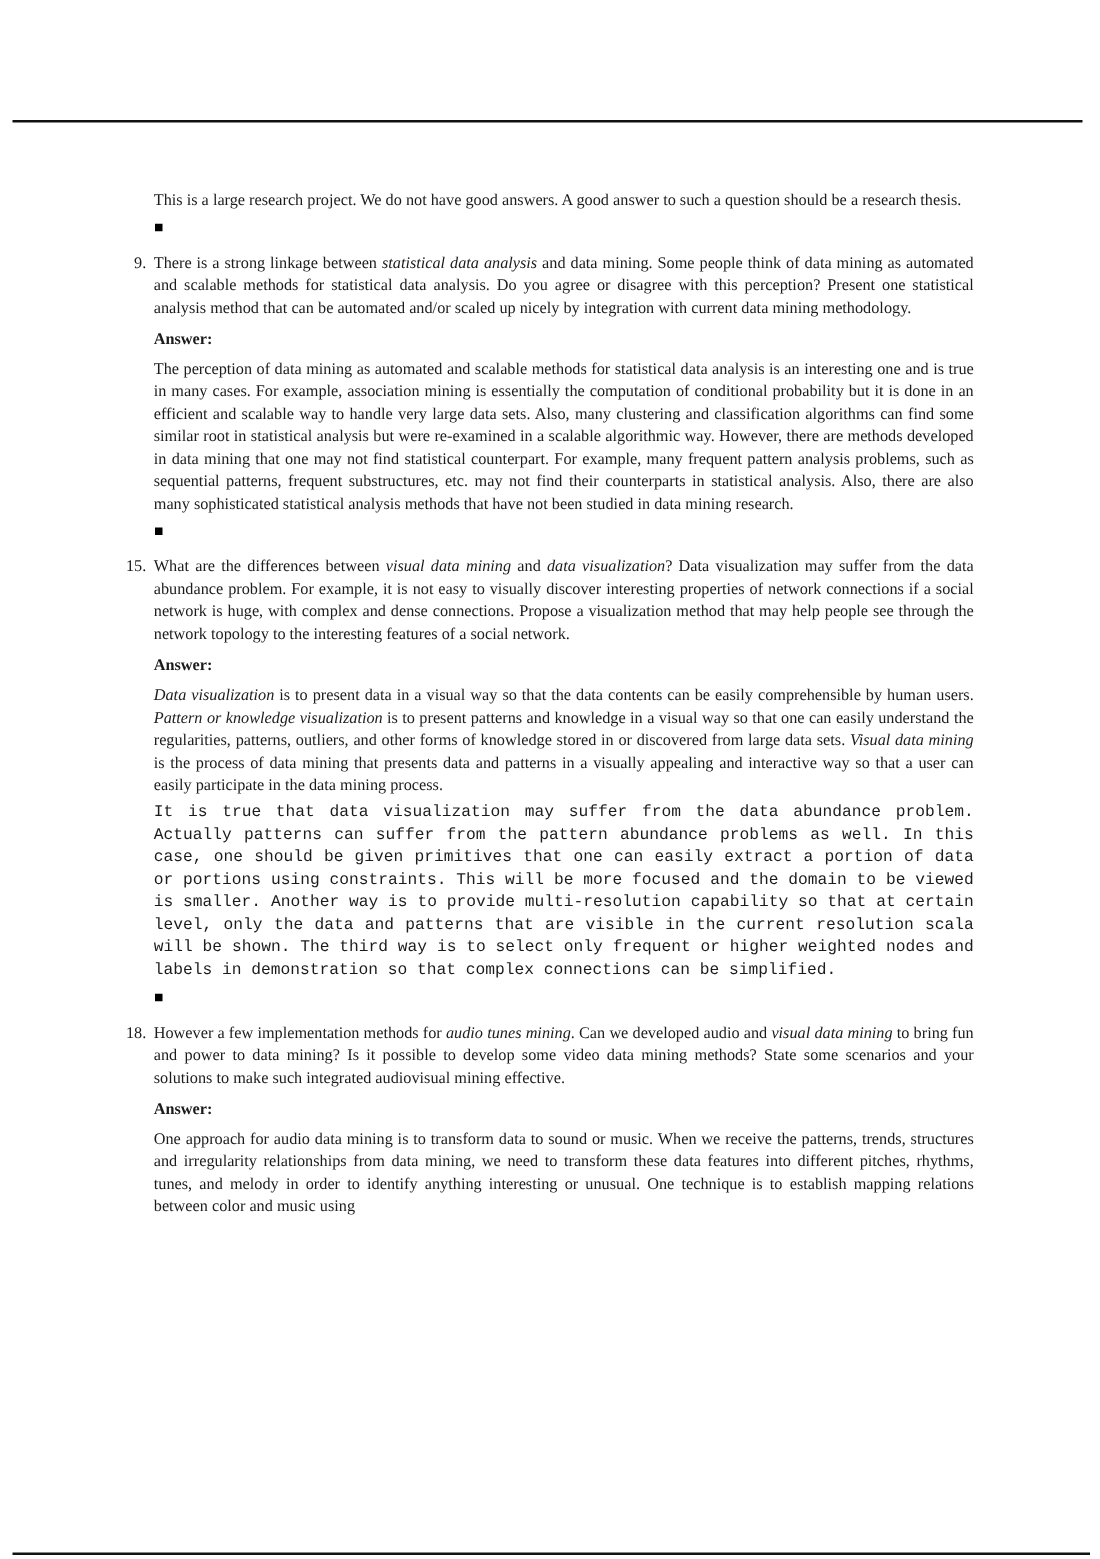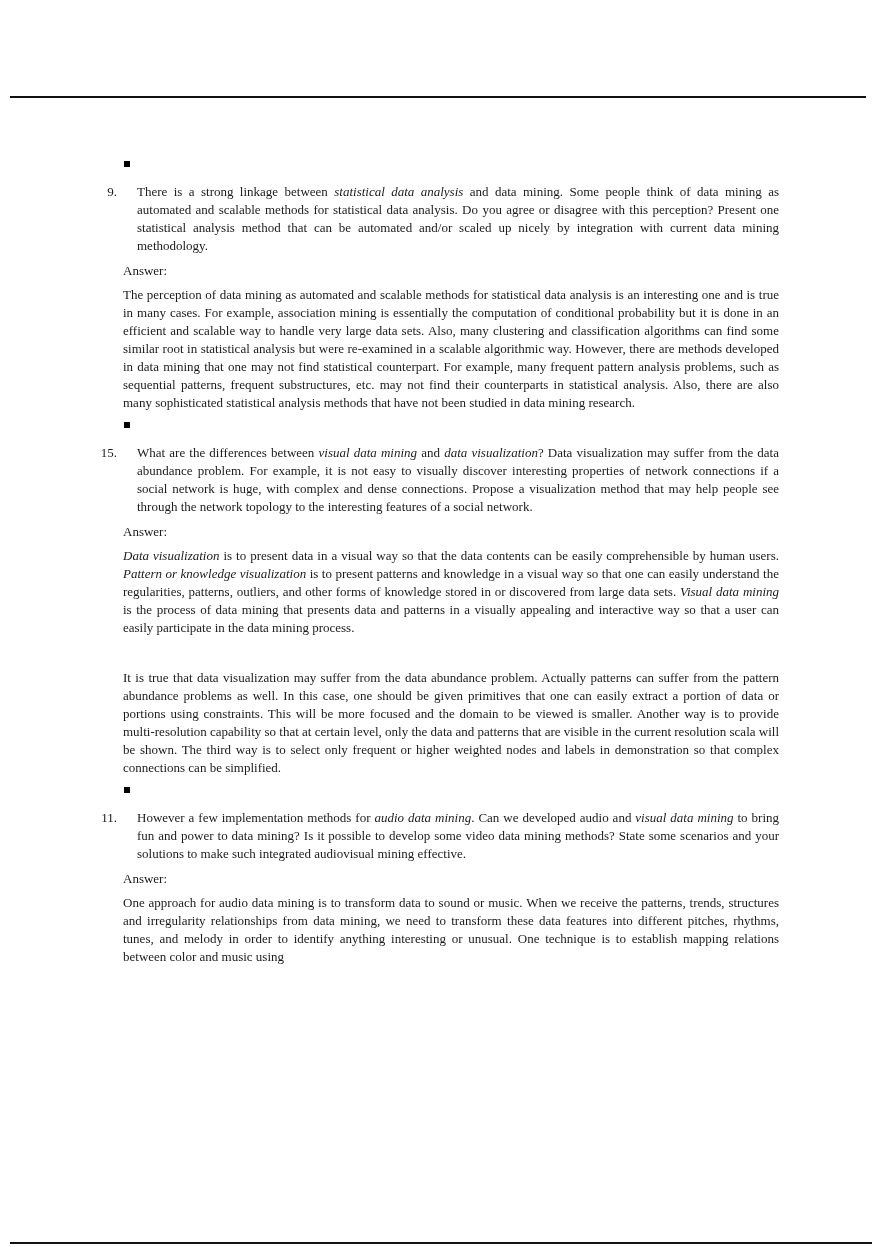--- a/index.html
+++ b/index.html
@@ -48,57 +48,58 @@
     margin: 0;
   }
   .item .num {
     position: absolute;
     left: -34px;
     top: 0;
     width: 28px;
     text-align: right;
   }
   .answer-label {
-    font-weight: normal;
+    font-weight: bold;
     margin: 7px 0 6px 0;
   }
-  .par + .par { margin-top: 32px; }
-  .item .q { margin-bottom: 0; margin-left: 14px; }
+  .par + .par { margin-top: 4px; font-family: Liberation Mono, monospace; }
+  .item .q { margin-bottom: 0; }
   i { font-style: italic; }
 </style>
 </head>
 <body>
 
 <div class="page">
   <div class="rule top"></div>
 
   <div class="content">
 
+    <p class="par"><span>This is a large research project. We do not have good answers. A good answer to such a question should be a research thesis.</span></p>
     <div class="qed"></div>
 
     <section class="item">
       <span class="num">9.</span>
       <p class="par q"><span>There is a strong linkage between </span><i>statistical data analysis</i><span> and data mining. Some people think of data mining as automated and scalable methods for statistical data analysis. Do you agree or disagree with this perception? Present one statistical analysis method that can be automated and/or scaled up nicely by integration with current data mining methodology.</span></p>
       <p class="answer-label">Answer:</p>
       <p class="par"><span>The perception of data mining as automated and scalable methods for statistical data analysis is an interesting one and is true in many cases. For example, association mining is essentially the computation of conditional probability but it is done in an efficient and scalable way to handle very large data sets. Also, many clustering and classification algorithms can find some similar root in statistical analysis but were re-examined in a scalable algorithmic way. However, there are methods developed in data mining that one may not find statistical counterpart. For example, many frequent pattern analysis problems, such as sequential patterns, frequent substructures, etc. may not find their counterparts in statistical analysis. Also, there are also many sophisticated statistical analysis methods that have not been studied in data mining research.</span></p>
       <div class="qed"></div>
     </section>
 
     <section class="item">
       <span class="num">15.</span>
       <p class="par q"><span>What are the differences between </span><i>visual data mining</i><span> and </span><i>data visualization</i><span>? Data visualization may suffer from the data abundance problem. For example, it is not easy to visually discover interesting properties of network connections if a social network is huge, with complex and dense connections. Propose a visualization method that may help people see through the network topology to the interesting features of a social network.</span></p>
       <p class="answer-label">Answer:</p>
       <p class="par"><i>Data visualization</i><span> is to present data in a visual way so that the data contents can be easily comprehensible by human users. </span><i>Pattern or knowledge visualization</i><span> is to present patterns and knowledge in a visual way so that one can easily understand the regularities, patterns, outliers, and other forms of knowledge stored in or discovered from large data sets. </span><i>Visual data mining</i><span> is the process of data mining that presents data and patterns in a visually appealing and interactive way so that a user can easily participate in the data mining process.</span></p>
       <p class="par"><span>It is true that data visualization may suffer from the data abundance problem. Actually patterns can suffer from the pattern abundance problems as well. In this case, one should be given primitives that one can easily extract a portion of data or portions using constraints. This will be more focused and the domain to be viewed is smaller. Another way is to provide multi-resolution capability so that at certain level, only the data and patterns that are visible in the current resolution scala will be shown. The third way is to select only frequent or higher weighted nodes and labels in demonstration so that complex connections can be simplified.</span></p>
       <div class="qed"></div>
     </section>
 
     <section class="item">
-      <span class="num">11.</span>
-      <p class="par q"><span>However a few implementation methods for </span><i>audio data mining</i><span>. Can we developed audio and </span><i>visual data mining</i><span> to bring fun and power to data mining? Is it possible to develop some video data mining methods? State some scenarios and your solutions to make such integrated audiovisual mining effective.</span></p>
+      <span class="num">18.</span>
+      <p class="par q"><span>However a few implementation methods for </span><i>audio tunes mining</i><span>. Can we developed audio and </span><i>visual data mining</i><span> to bring fun and power to data mining? Is it possible to develop some video data mining methods? State some scenarios and your solutions to make such integrated audiovisual mining effective.</span></p>
       <p class="answer-label">Answer:</p>
       <p class="par"><span>One approach for audio data mining is to transform data to sound or music. When we receive the patterns, trends, structures and irregularity relationships from data mining, we need to transform these data features into different pitches, rhythms, tunes, and melody in order to identify anything interesting or unusual. One technique is to establish mapping relations between color and music using</span></p>
     </section>
 
   </div>
 
   <div class="rule bottom"></div>
 </div>
 
 </body></html>

